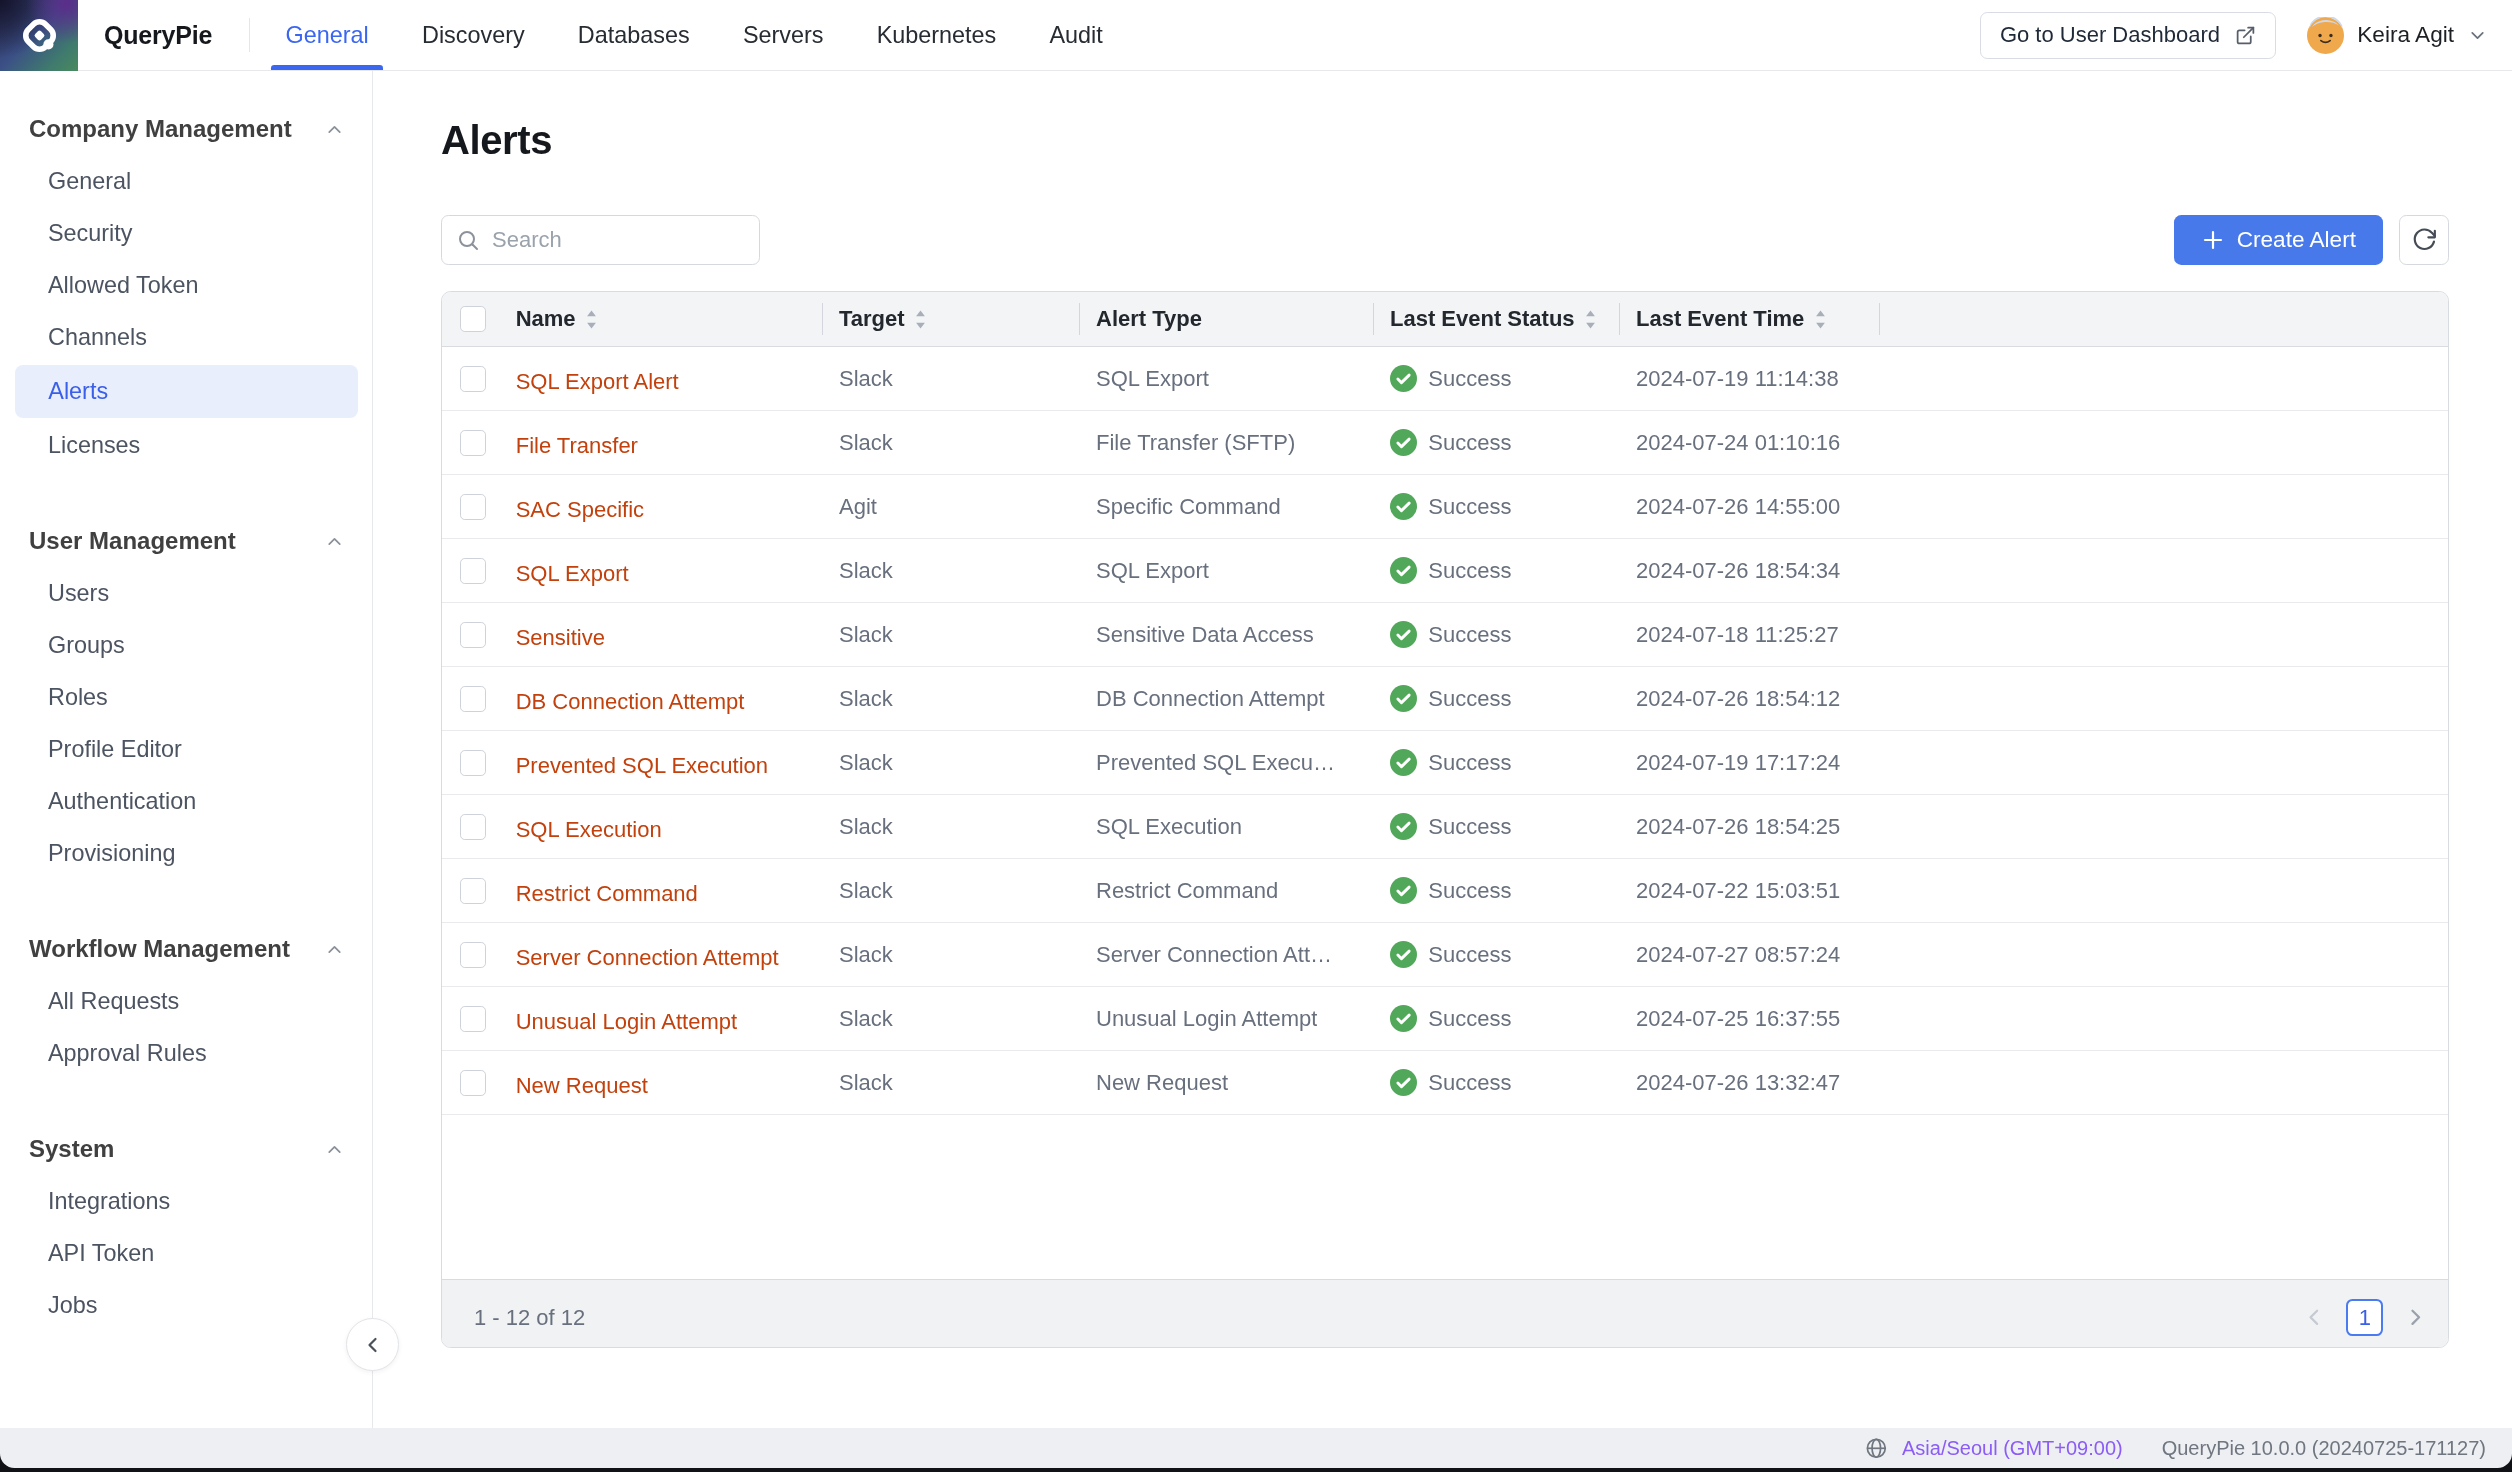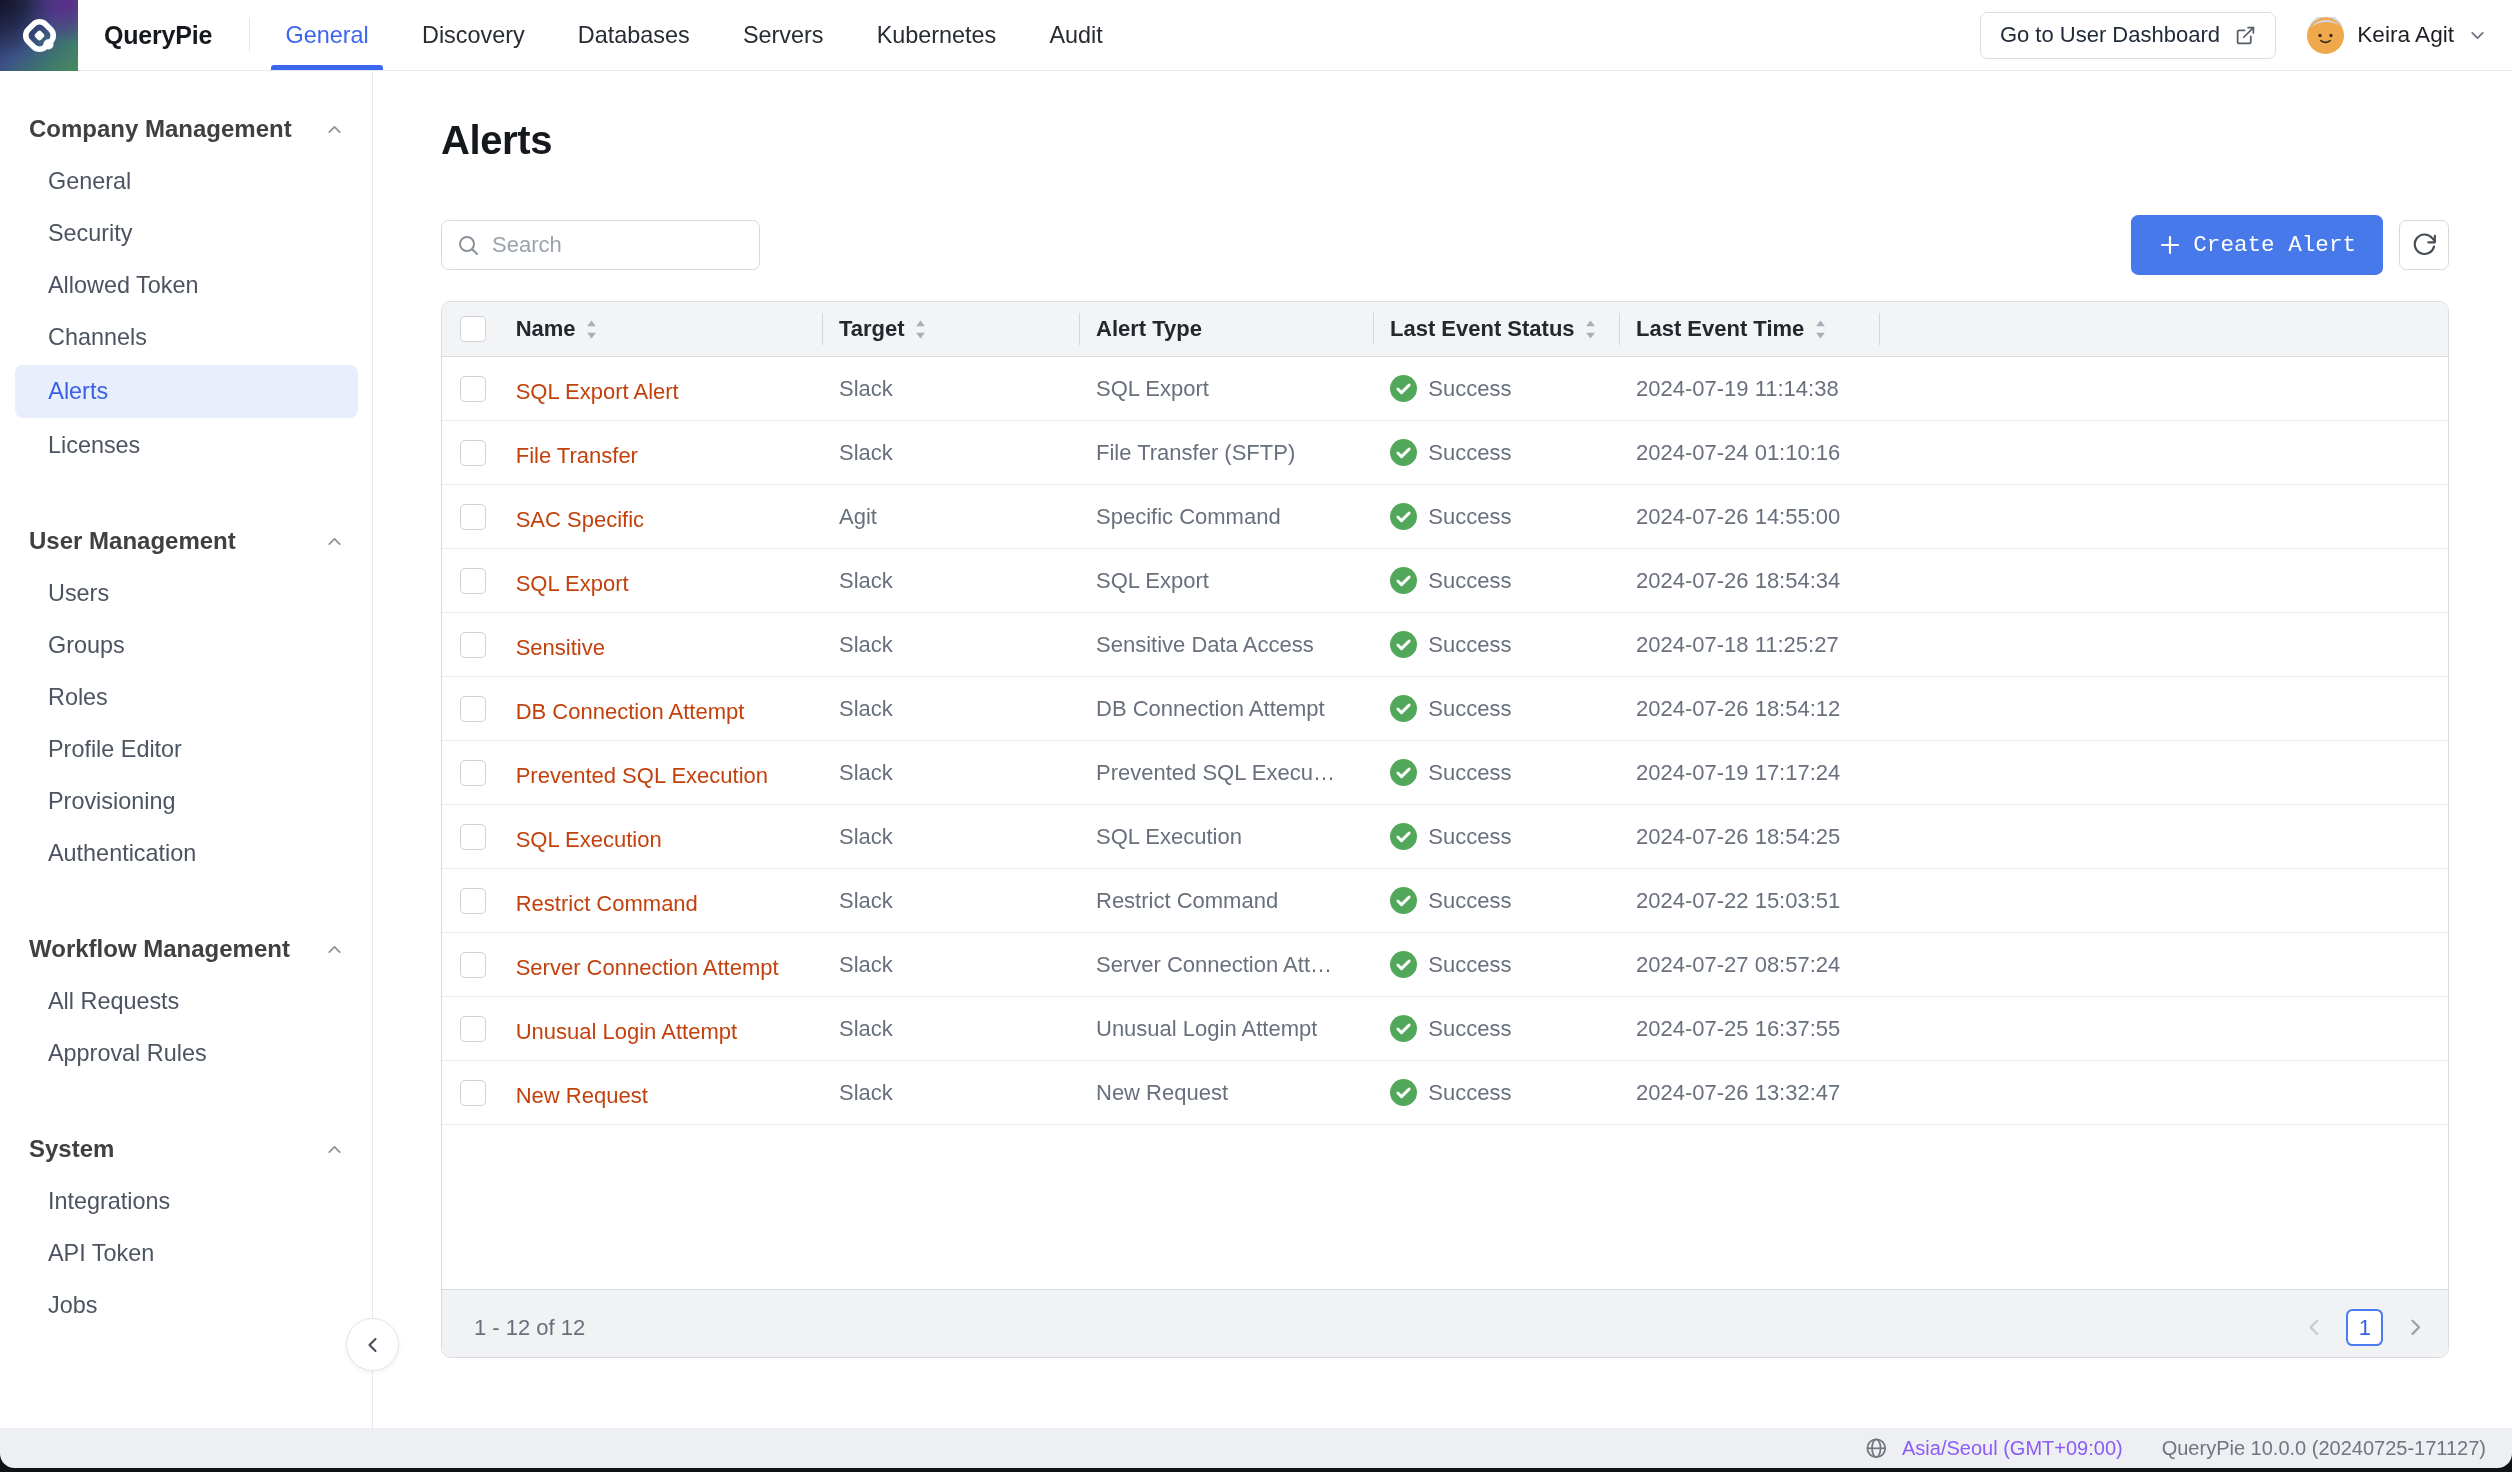--- a/index.html
+++ b/index.html
@@ -41,22 +41,22 @@
 
   .main { flex:1; padding:47px 63px 0 68px; }
   .page-title { font-size:40px; font-weight:700; color:#15181d; letter-spacing:-0.4px; }
   .toolbar { margin-top:52px; display:flex; align-items:center; justify-content:space-between; }
   .search-box { position:relative; }
   .search { width:319px; height:50px; border:0.8px solid #d5d9df; border-radius:7.3px; padding:0 16px 0 50px; font-size:22px;
     color:#23272e; font-family:inherit; outline:none; background:#fff; }
   .search::placeholder { color:#9aa2ac; }
   .search-ic { position:absolute; left:14.5px; top:13px; }
   .toolbar-right { display:flex; align-items:center; gap:16px; }
-  .create-btn { display:flex; align-items:center; gap:11.3px; height:60px; padding:0 27px; background:#4879ea; border:none;
-    border-radius:7.3px; color:#fff; font-size:22.6px; font-family:Liberation Mono, monospace; cursor:pointer; }
+  .create-btn { display:flex; align-items:center; gap:11.3px; height:50px; padding:0 27px; background:#4879ea; border:none;
+    border-radius:7.3px; color:#fff; font-size:22.6px; font-family:Liberation Sans, sans-serif; cursor:pointer; }
   .refresh-btn { width:50px; height:50px; background:#fff; border:0.8px solid #d5d9df; border-radius:7.3px;
     display:flex; align-items:center; justify-content:center; cursor:pointer; }
 
   
   .table { margin-top:26px; width:2008px; height:1057px; border:0.8px solid #d8dbe0; border-radius:9.7px; overflow:hidden;
     display:flex; flex-direction:column; background:#fff; }
   .thead { height:55px; flex:0 0 auto; background:#f3f4f6; border-bottom:0.8px solid #d8dbe0; display:flex; align-items:center; }
   .cell { display:flex; align-items:center; flex:0 0 auto; }
   .c-check { width:56px; padding-left:17.7px; }
   .c-name  { width:325px; padding-left:17.7px; }
@@ -170,22 +170,22 @@
             <span class="icn">
               <svg width="21" height="21" viewBox="0 0 24 24" fill="none" stroke="#8a919c" stroke-width="2" stroke-linecap="round" stroke-linejoin="round">
                 <path d="M6 15l6-6 6 6"></path>
               </svg>
             </span>
           </div>
           <div class="item">Users</div>
           <div class="item">Groups</div>
           <div class="item">Roles</div>
           <div class="item">Profile Editor</div>
+          <div class="item">Authentication</div>
           <div class="item">Provisioning</div>
-          <div class="item">Authentication</div>
         </div>
         <div class="sec">
           <div class="sec-title">
             <span>Workflow Management</span>
             <span class="icn">
               <svg width="21" height="21" viewBox="0 0 24 24" fill="none" stroke="#8a919c" stroke-width="2" stroke-linecap="round" stroke-linejoin="round">
                 <path d="M6 15l6-6 6 6"></path>
               </svg>
             </span>
           </div>

